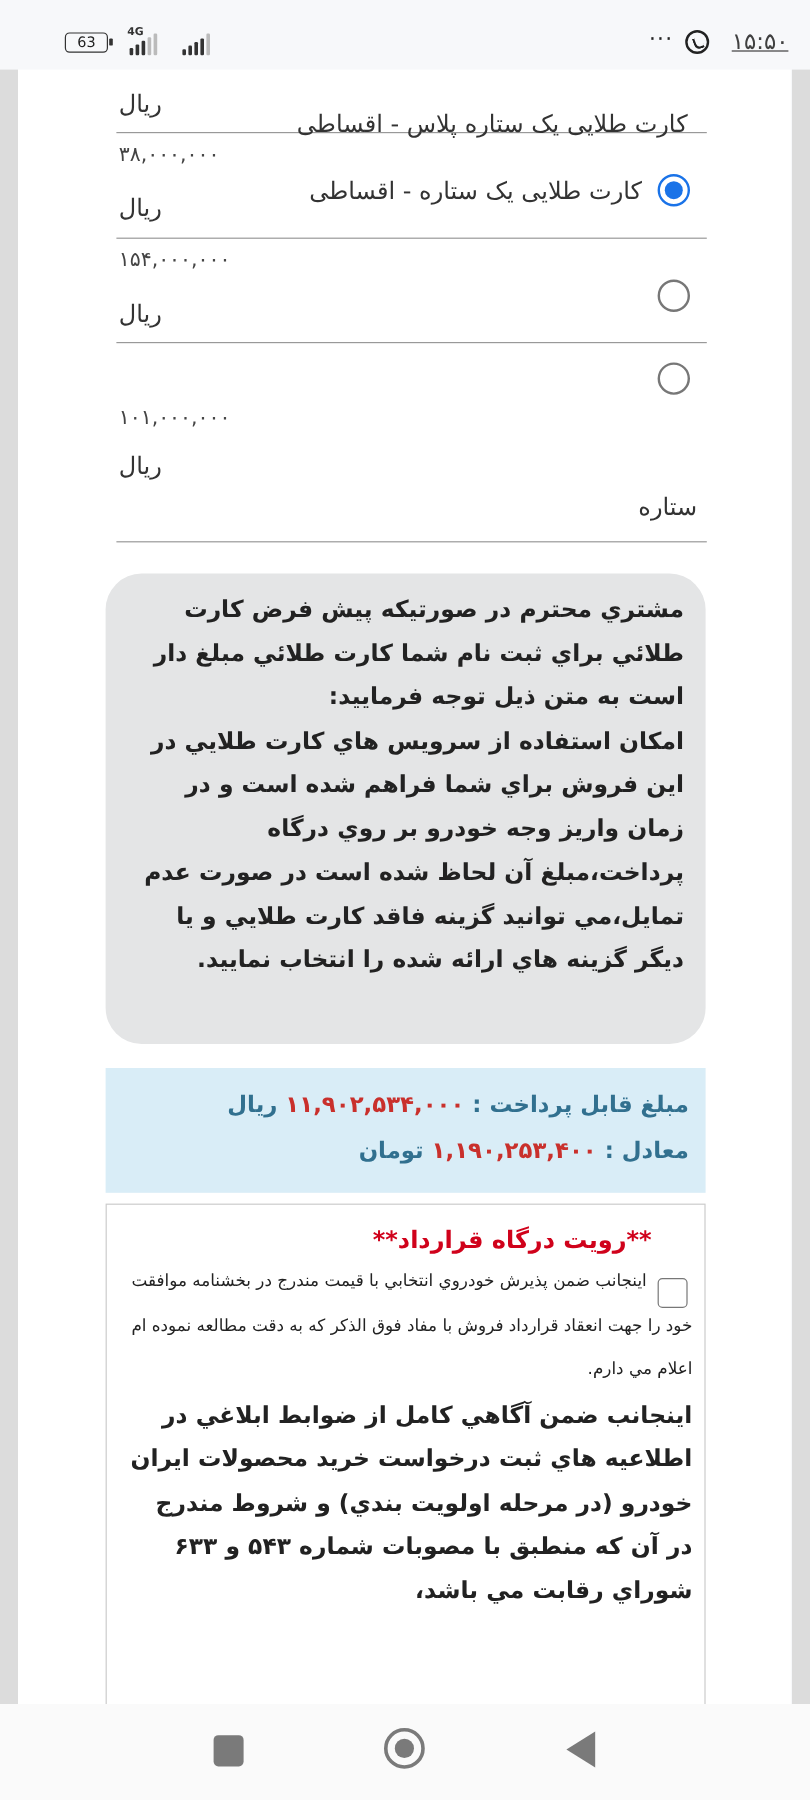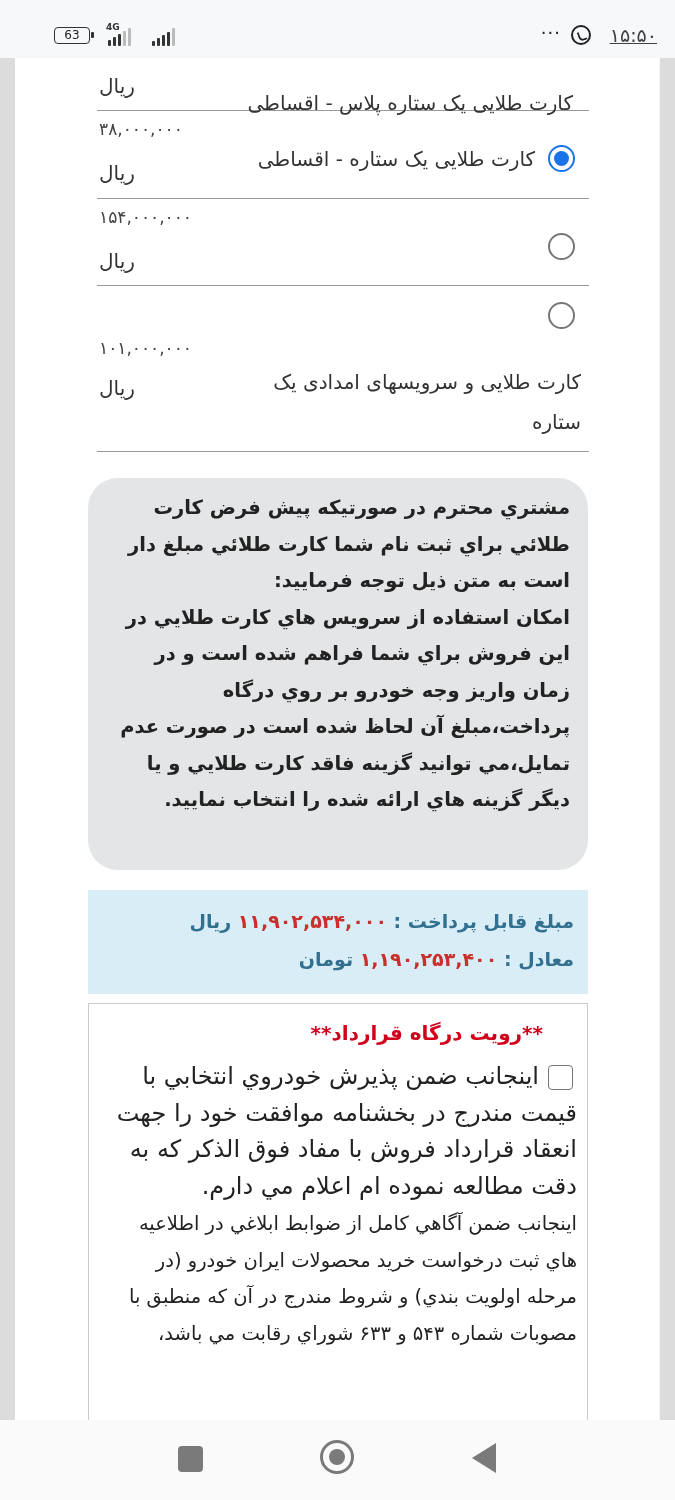--- a/index.html
+++ b/index.html
@@ -34,22 +34,22 @@
   .radio.checked::after { content: ""; position: absolute; left: 4px; top: 4px; width: 15px; height: 15px; background: #1a73e8; border-radius: 50%; }
 
   .notice { position: absolute; top: 420px; left: 73px; width: 500px; height: 392px; background: #e4e5e6; padding: 12px 18px 0 14px; font-size: 19.5px; line-height: 36.5px; color: #222; font-weight: bold; text-align: right; border-radius: 30px; }
 
   .payment { position: absolute; top: 832px; left: 73px; width: 500px; height: 104px; background: #d9edf7; padding: 12px 14px 0 14px; font-size: 19px; line-height: 38px; color: #31708f; font-weight: bold; }
   .payment .red { color: #c9302c; }
 
   .contract { position: absolute; top: 945px; left: 73px; width: 500px; height: 460px; border: 1.5px solid #ccc; background: #fff; padding: 12px 10px 0 14px; }
   .contract-title { font-size: 20px; color: #d0021b; font-weight: bold; padding-right: 34px; line-height: 34px; }
   .contract-check { position: absolute; right: 14px; top: 61px; width: 25px; height: 25px; border: 1.5px solid #777; border-radius: 4px; background: #fff; }
-  .contract-text { font-size: 24px; line-height: 36.5px; color: #222; text-indent: 38px; margin-top: 8px; }
-  .contract-text-bold { font-size: 19.5px; line-height: 36.5px; color: #222; font-weight: normal; margin-top: 2px; }
+  .contract-text { font-size: 14px; line-height: 36.5px; color: #222; text-indent: 38px; margin-top: 0; }
+  .contract-text-bold { font-size: 19.5px; line-height: 36.5px; color: #222; font-weight: bold; margin-top: 2px; }
 
   
   .nav-bar { position: absolute; top: 1420px; left: 0; width: 675px; height: 80px; background: #fafafa; }
   .nav-square { position: absolute; left: 178px; top: 26px; width: 25px; height: 26px; background: #7a7a7a; border-radius: 4px; }
   .nav-home { position: absolute; left: 320px; top: 20px; width: 34px; height: 34px; border: 3px solid #7a7a7a; border-radius: 50%; }
   .nav-home::after { content: ""; position: absolute; left: 6px; top: 6px; width: 16px; height: 16px; background: #7a7a7a; border-radius: 50%; }
   .nav-back { position: absolute; left: 472px; top: 23px; width: 0; height: 0; border-top: 15px solid transparent; border-bottom: 15px solid transparent; border-right: 24px solid #7a7a7a; }
 </style>
 </head>
 <body>
@@ -94,21 +94,20 @@
   </div>
 
   <div class="option" style="top:141px; height:87px;">
     <div class="radio" style="right:14px; top:34px;"></div>
     <div class="opt-price" style="top:8px;">۱۵۴,۰۰۰,۰۰۰</div>
     <div class="opt-unit" style="top:50px;">ریال</div>
   </div>
 
   <div class="option" style="top:228px; height:166px;">
     <div class="radio" style="right:14px; top:16px;"></div>
-    <div class="opt-label" style="right:8px; top:74px;">کارت طلایی و سرویسهای امدادی یک</div>
     <div class="opt-label" style="right:8px; top:114px;">ستاره</div>
     <div class="opt-price" style="top:52px;">۱۰۱,۰۰۰,۰۰۰</div>
     <div class="opt-unit" style="top:90px;">ریال</div>
   </div>
 
   <div class="notice">
     <div>مشتري محترم در صورتيکه پيش فرض کارت طلائي براي ثبت نام شما کارت طلائي مبلغ دار است به متن ذيل توجه فرماييد:</div>
     <div>امكان استفاده از سرويس هاي كارت طلايي در اين فروش براي شما فراهم شده است و در زمان واريز وجه خودرو بر روي درگاه پرداخت،مبلغ آن لحاظ شده است در صورت عدم تمايل،مي توانيد گزينه فاقد كارت طلايي و يا ديگر گزينه هاي ارائه شده را انتخاب نماييد.</div>
   </div>
 

